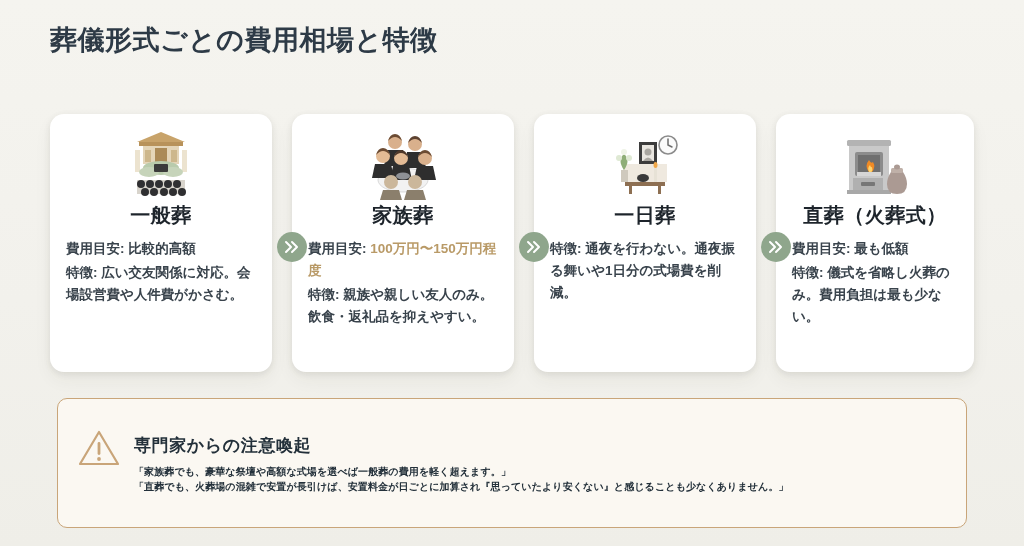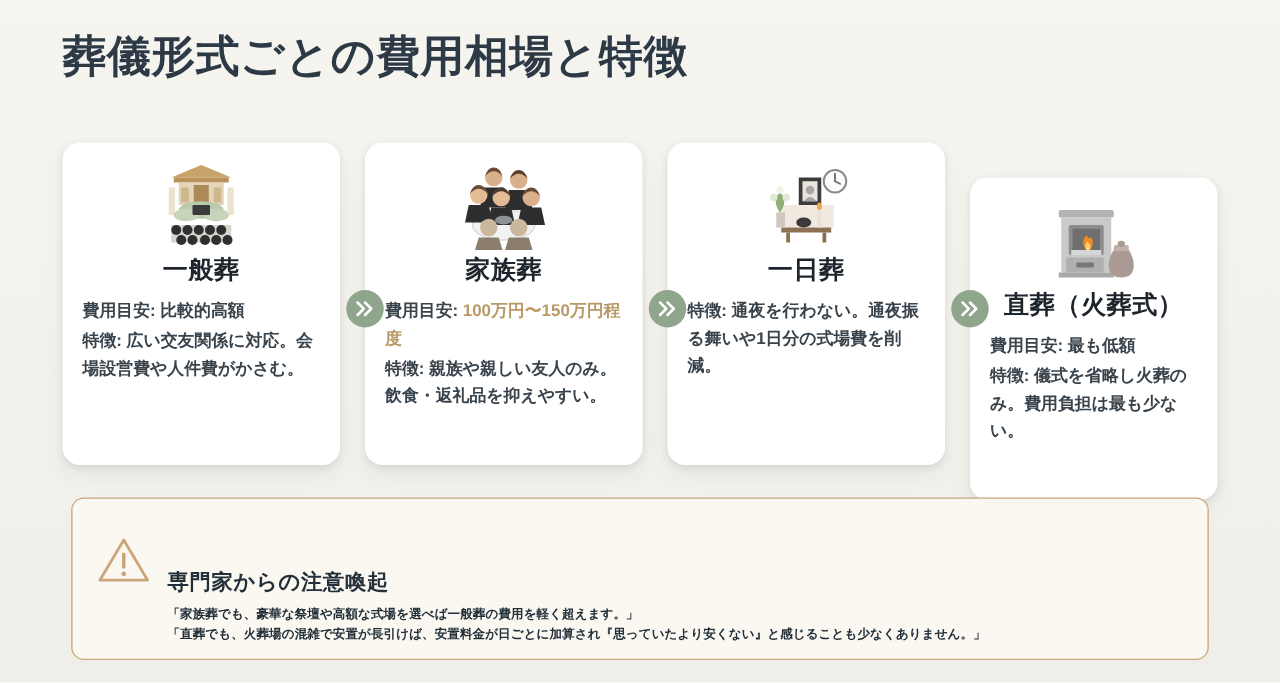--- a/index.html
+++ b/index.html
@@ -16,21 +16,21 @@
     color: #2f3b45;
     position: relative;
   }
 
   
   .page-title {
     position: absolute;
     left: 50px;
     top: 24px;
     font-family: "Liberation Serif", "DejaVu Serif", serif;
-    font-size: 35px;
+    font-size: 27px;
     font-weight: 700;
     letter-spacing: 0.5px;
     color: #2d3a46;
     line-height: 1.25;
     white-space: nowrap;
   }
 
   
   .cards-row {
     position: absolute;
@@ -49,21 +49,21 @@
     box-shadow: 0 2px 6px rgba(60,55,45,0.10), 0 8px 18px rgba(60,55,45,0.05);
     padding: 14px 16px 16px 16px;
     display: flex;
     flex-direction: column;
     align-items: center;
   }
 
   .card.c0 { left: 0px;   height: 258px; }
   .card.c1 { left: 242px; height: 258px; }
   .card.c2 { left: 484px; height: 258px; }
-  .card.c3 { left: 726px; height: 258px; width: 198px; margin-top: 28px; }
+  .card.c3 { left: 726px; height: 258px; width: 198px; }
 
   .card-icon {
     width: 80px;
     height: 72px;
     margin-bottom: 2px;
     display: block;
   }
 
   .card-title {
     font-size: 20px;
@@ -111,21 +111,21 @@
   .alert-box {
     position: absolute;
     left: 57px;
     top: 398px;
     width: 910px;
     height: 130px;
     border: 1.5px solid #c9a579;
     border-radius: 10px;
     background: #fbf8f2;
     display: flex;
-    align-items: flex-end;
+    align-items: center;
     padding: 12px 20px 12px 18px;
   }
 
   .alert-icon {
     flex: 0 0 auto;
     width: 46px;
     height: 46px;
     margin-right: 12px;
     margin-top: 14px;
     align-self: flex-start;

